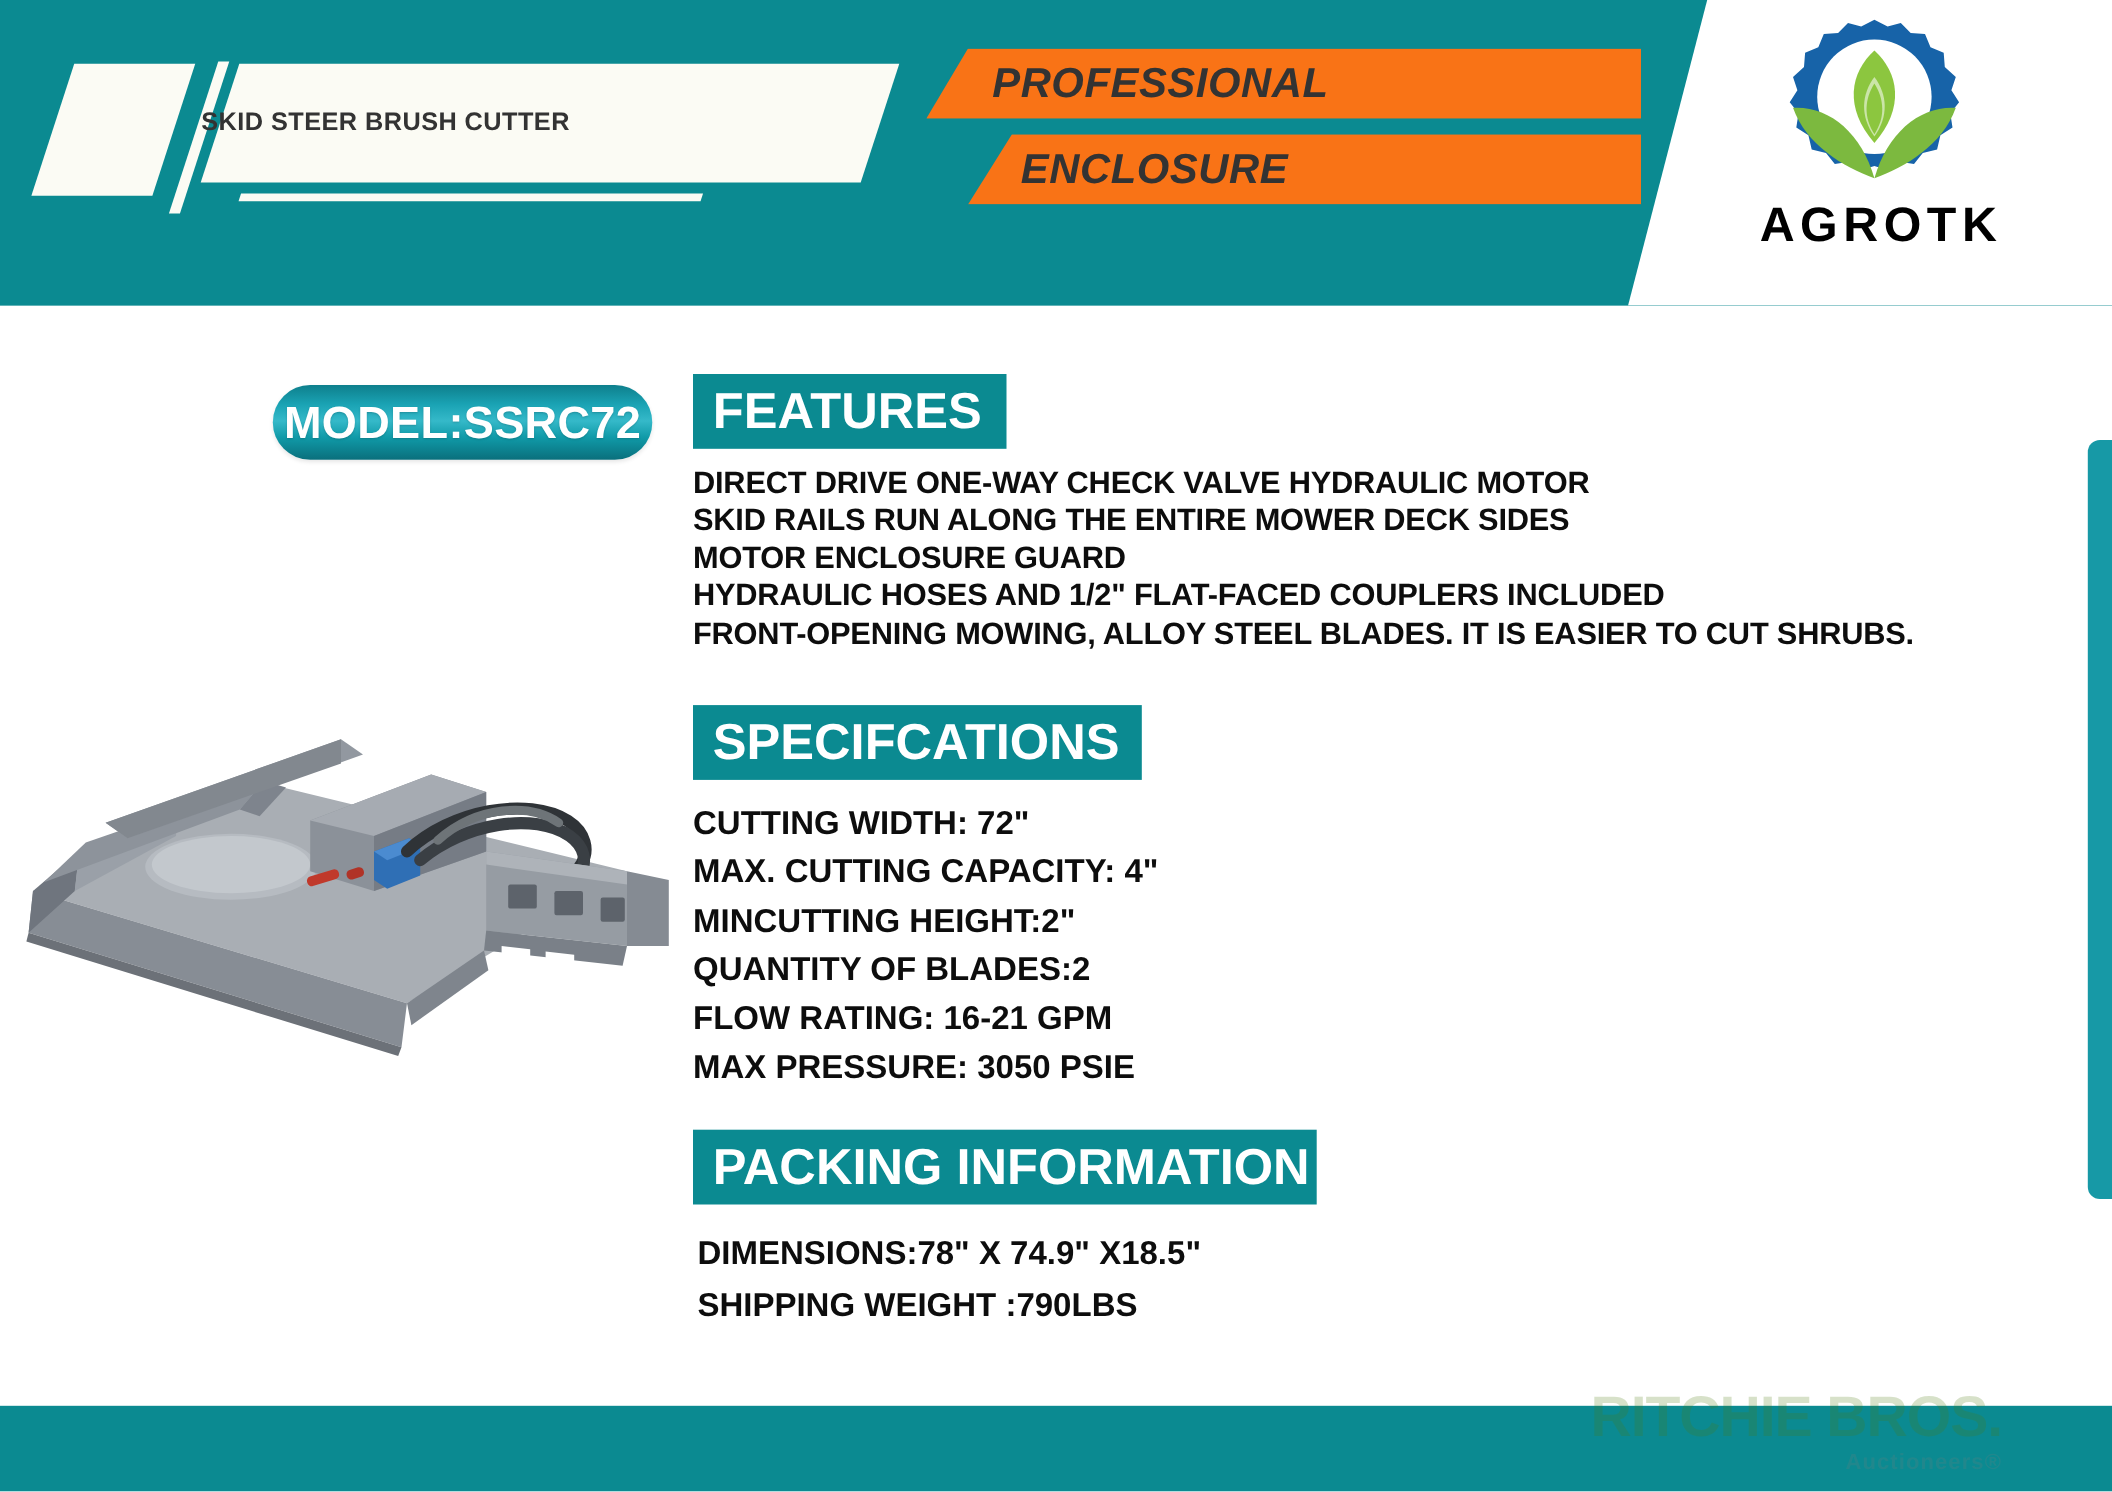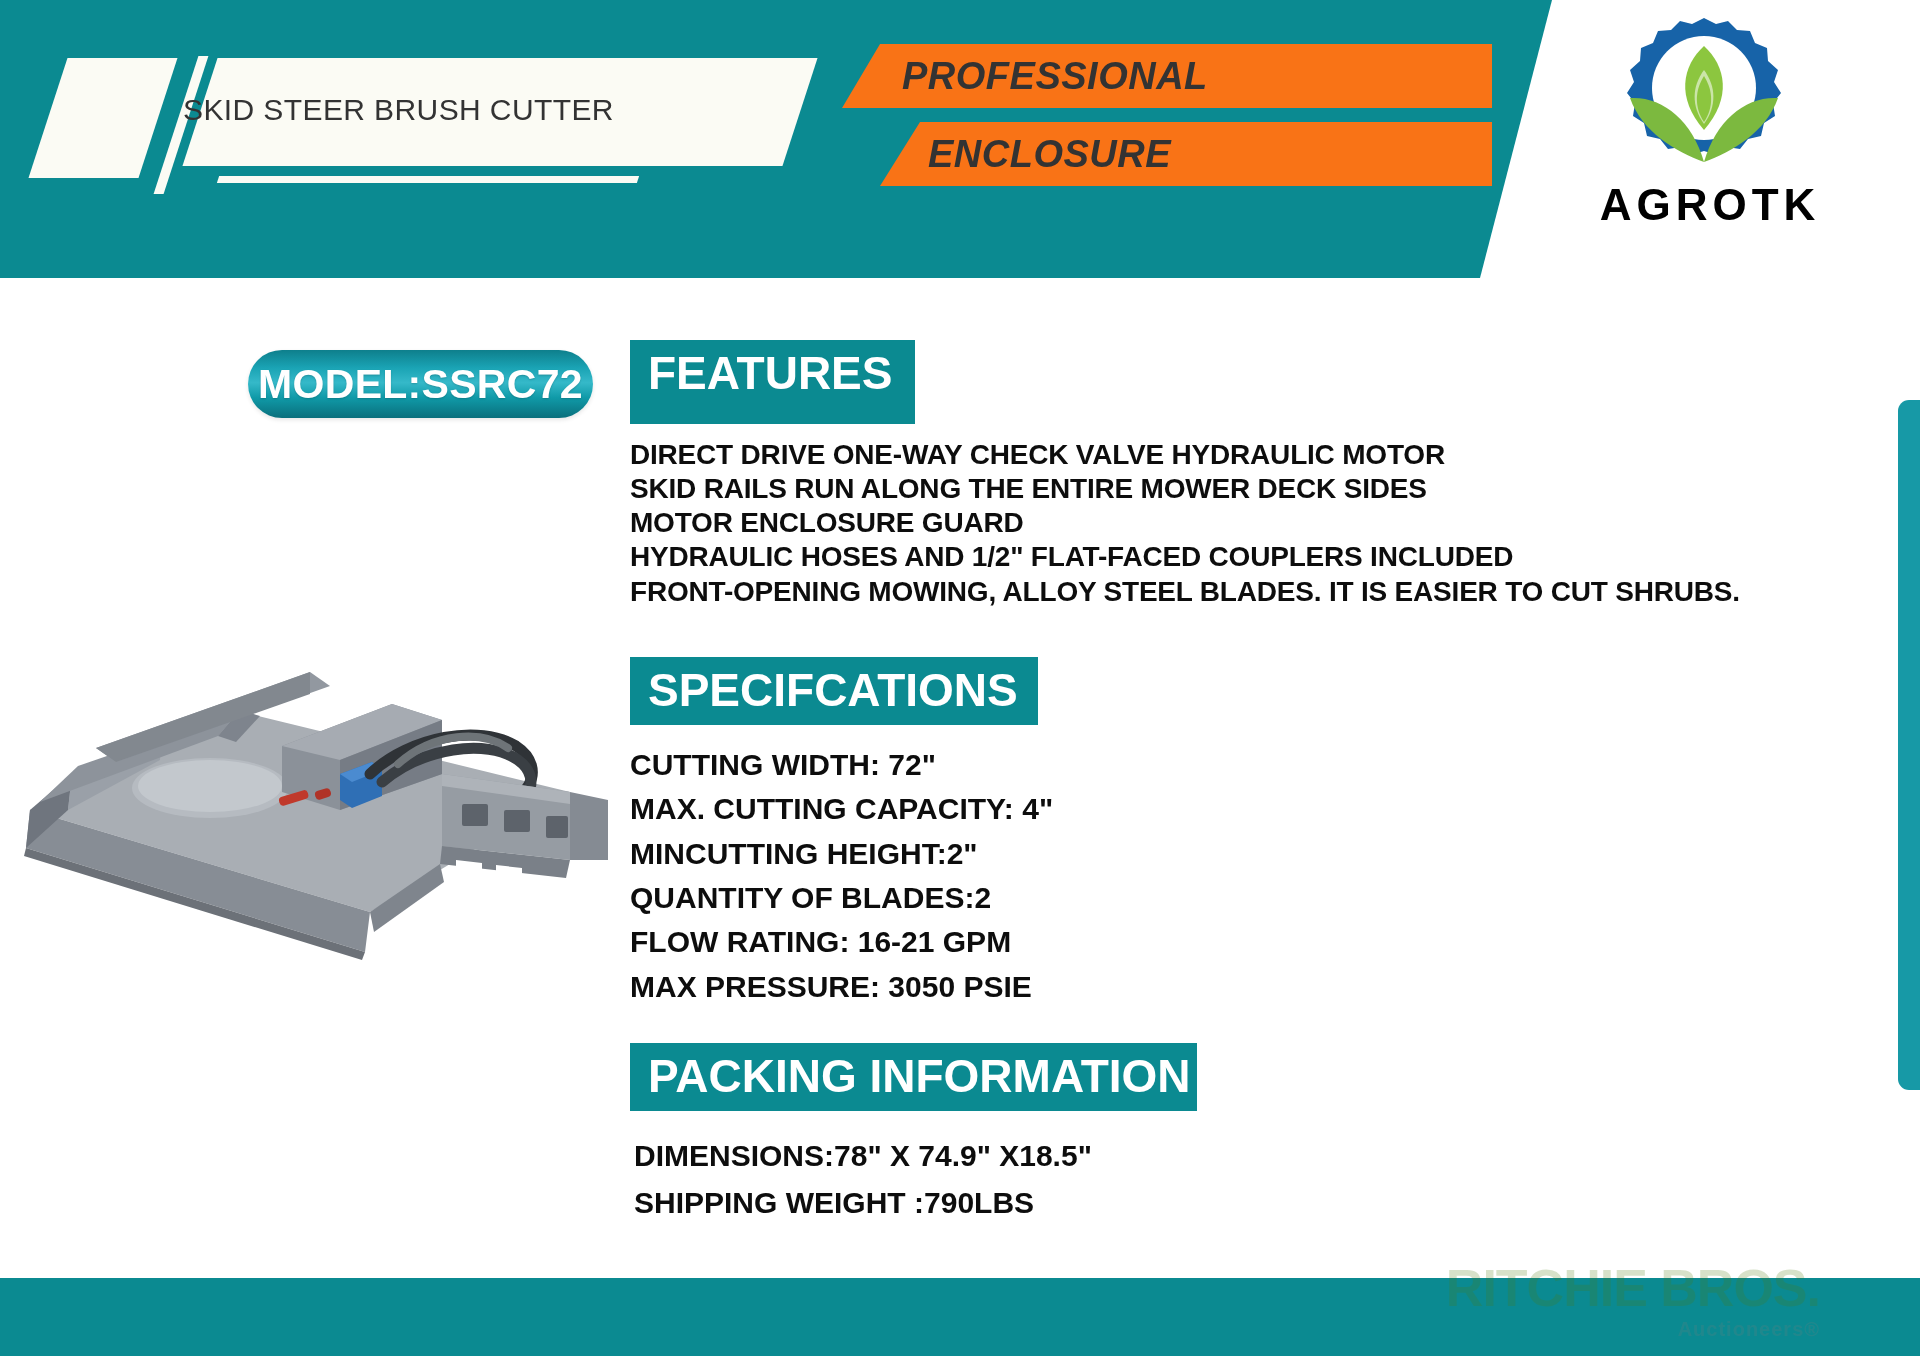--- a/index.html
+++ b/index.html
@@ -31,21 +31,21 @@
   }
   
   .hdr-para-main {
     position:absolute; left:200px; top:58px; width:600px; height:108px;
     background:#fbfbf4;
     transform:skewX(-18deg);
   }
   .hdr-title {
     position:absolute; left:183px; top:80px; width:560px; height:60px;
     display:flex; align-items:center;
-    font-size:30px; font-weight:400; color:#333333;
+    font-size:23px; font-weight:700; color:#333333;
     letter-spacing:0.4px; white-space:nowrap;
   }
   
   .hdr-underline {
     position:absolute; left:218px; top:176px; width:420px; height:7px;
     background:#fbfbf4; transform:skewX(-18deg);
   }
 
   
   .hdr-banner {
@@ -124,21 +124,21 @@
   }
   .sec-head {
     display:inline-block;
     background:#0b8a91;
     color:#ffffff;
     font-weight:700;
     padding:6px 16px 8px 16px;
     line-height:1.0;
     white-space:nowrap;
   }
-  .sec-head.features { font-size:46px; padding:10px 22px 28px 18px; }
+  .sec-head.features { font-size:46px; padding:10px 22px 12px 18px; }
   .sec-head.specs    { font-size:46px; padding:10px 20px 12px 18px;margin-top:10px; }
   .sec-head.packing  { font-size:46px; padding:10px 6px 12px 18px; }
 
   .feat-list {
     margin-top:14px;
     font-size:28px; font-weight:600; color:#0d0d0d;
     line-height:1.22;
     letter-spacing:-0.2px;
   }
   .feat-list div { white-space:nowrap; }

